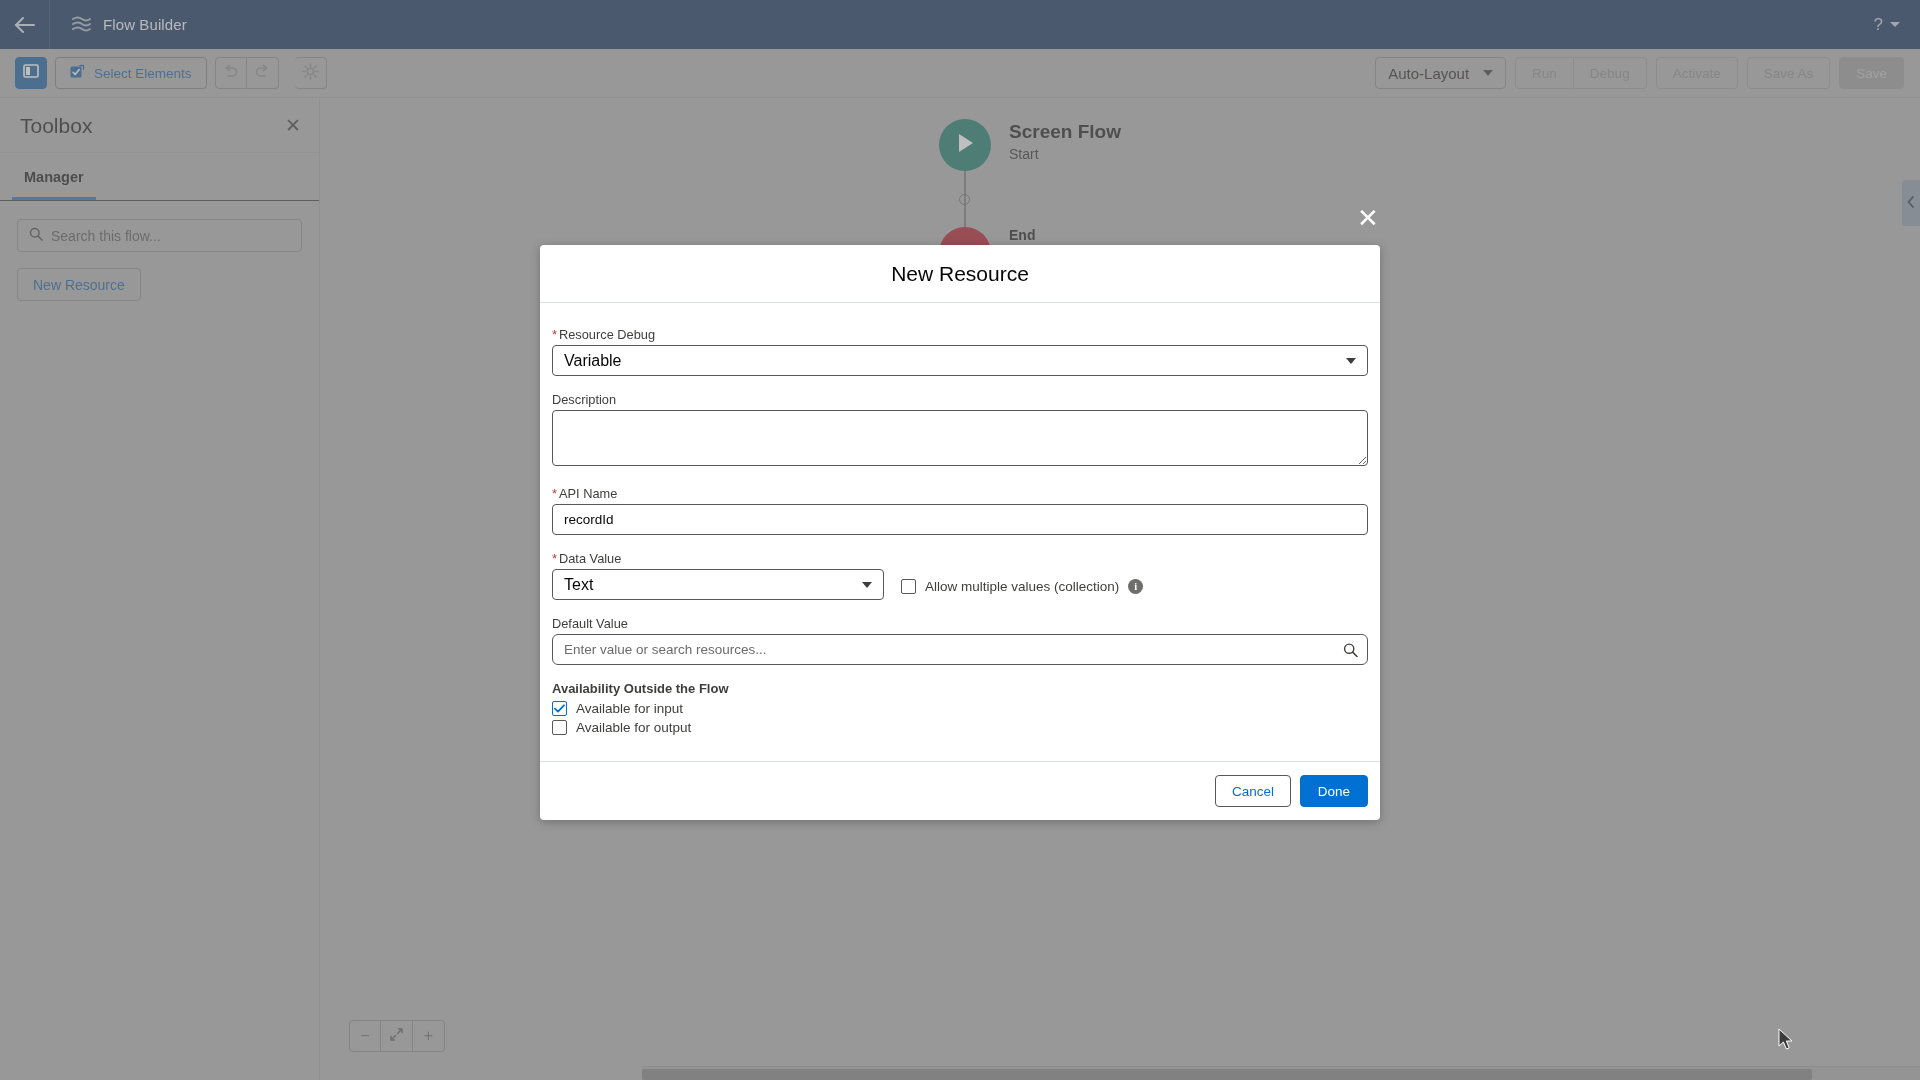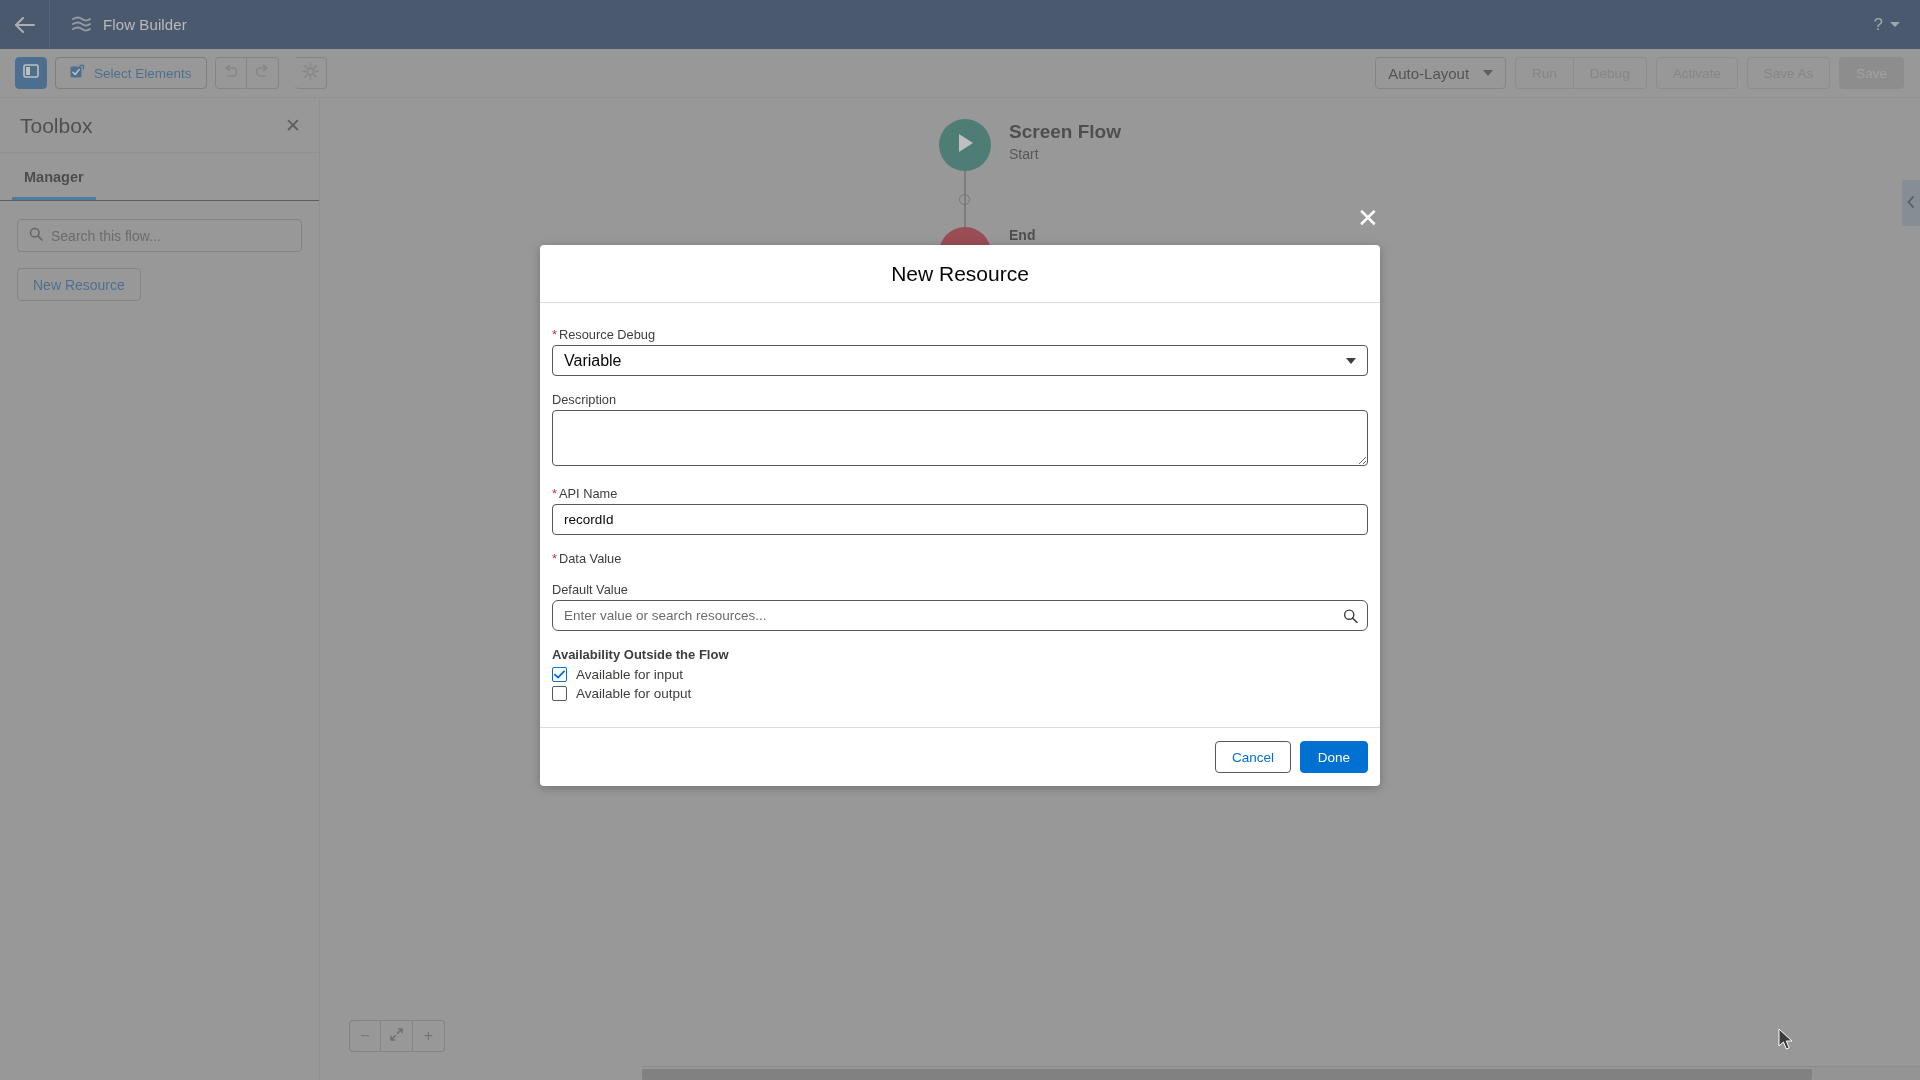--- a/index.html
+++ b/index.html
@@ -517,20 +517,33 @@
       <label class="fl">
         <span class="req">*</span><span>API Name</span>
       </label>
       <input class="ctl" type="text" value="recordId" style="">
     </div>
 
     <div class="field">
       <label class="fl">
         <span class="req">*</span><span>Data Value</span>
       </label>
+      <div class="row-inline">
+        <div class="combo short">
+          <span>Text</span>
+          <span class="caret"></span>
+        </div>
+        <div class="chk-inline">
+          <span class="cbx">
+            
+          </span>
+          <span class="chk-label">Allow multiple values (collection)</span>
+          <span class="info-dot">i</span>
+        </div>
+      </div>
     </div>
 
     <div class="field">
       <label class="fl">Default Value</label>
       <div class="search-ctl">
         <input class="ctl" type="text" placeholder="Enter value or search resources..." style="">
         <span>
           <svg width="15" height="15" viewBox="0 0 15 15">
             <circle cx="6.2" cy="6.2" r="4.6" fill="none" stroke="#3e3e3c" stroke-width="1.4"></circle>
             <line x1="9.6" y1="9.6" x2="14" y2="14" stroke="#3e3e3c" stroke-width="1.5" stroke-linecap="round"></line>

